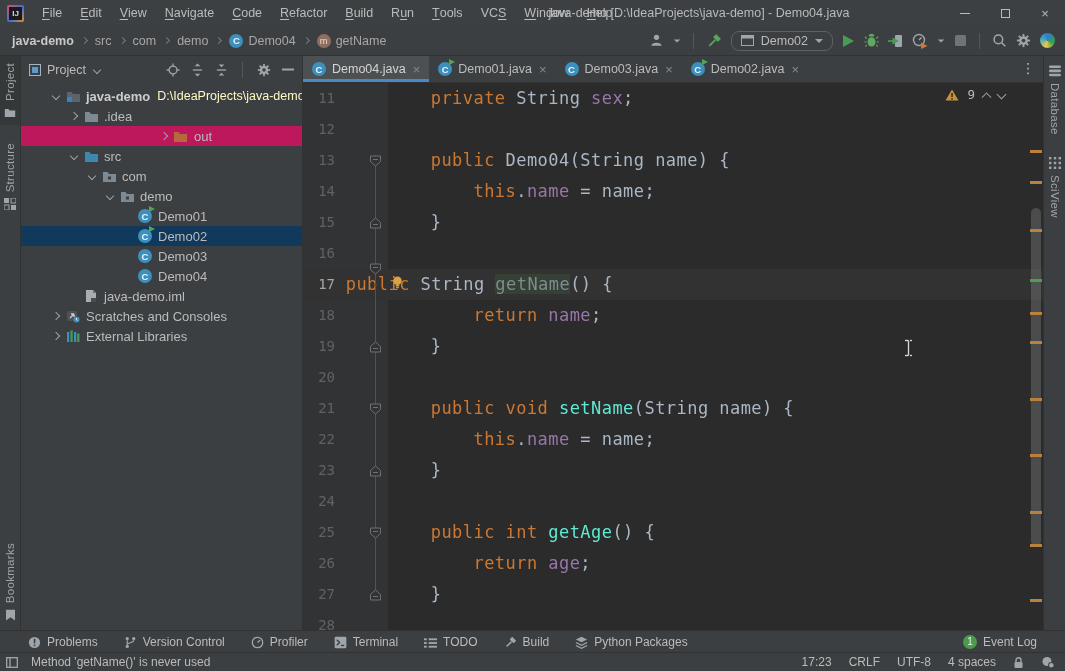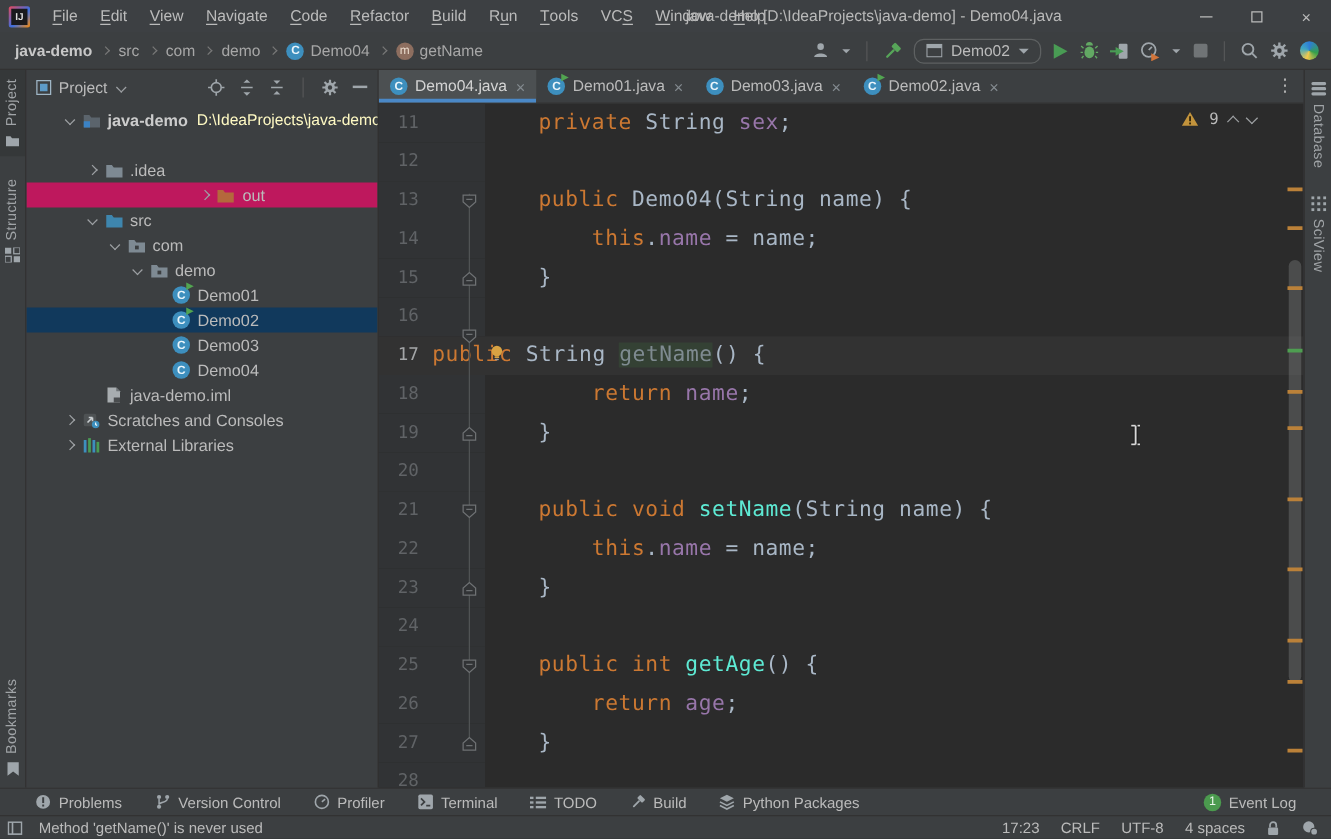--- a/index.html
+++ b/index.html
@@ -115,21 +115,21 @@
   .insp-ch.down { transform:rotate(45deg); }
   .scroll-thumb { position:absolute; right:2px; width:10px; top:125px; height:338px;
     background:rgba(164,166,168,.27); border-radius:5px; z-index:5; }
   .stripe-mark { position:absolute; right:1px; width:12px; height:3px; background:#BB8139; z-index:6; }
   .stripe-mark.green { background:#4E9E51; }
   .mouse-cursor { position:absolute; left:600px; top:256px; z-index:10; }
 
   
   .bottom-toolbar { height:22px; background:#3C3F41; border-top:1px solid #323232; display:flex;
     align-items:center; padding-left:28px; gap:26px; font-size:12px; color:#BBB; }
-  .bt-item { display:flex; align-items:center; gap:6px; }
+  .bt-item { display:flex; align-items:flex-end; gap:6px; }
   .event-log { margin-left:auto; margin-right:28px; display:flex; align-items:center; gap:6px; }
   .badge { width:14px; height:14px; border-radius:50%; background:#4B9A4E; color:#EAF5EA; font-size:10px;
     display:flex; align-items:center; justify-content:center; }
   .status-bar { height:19px; background:#3C3F41; border-top:1px solid #323232; display:flex; align-items:center;
     padding:0 10px 0 6px; font-size:12px; color:#BBB; }
   .status-msg { margin-left:13px; }
   .status-right { margin-left:auto; display:flex; align-items:center; gap:17px; }
   svg { display:block; }
 </style>
 </head>
@@ -382,21 +382,21 @@
               <span style="display: inline-flex;">
                 <svg width="15" height="13" viewBox="0 0 15 13">
                   <path d="M1 2h4.5L7 4h7v8H1z" fill="#5B646C"></path>
                   <rect x="1" y="7" width="5" height="5" fill="#3B82C4"></rect>
                 </svg>
               </span>
             </span>
             <span class="tr-label bold">java-demo</span>
             <span class="tr-extra">D:\IdeaProjects\java-demo</span>
           </div>
-          <div class="tree-row" style="padding-left: 44px; margin-top: 20px;">
+          <div class="tree-row" style="padding-left: 44px;">
             <span class="tr-chev">
               <span class="ch right"></span>
             </span>
             <span class="tr-icon">
               <span style="display: inline-flex;">
                 <svg width="15" height="13" viewBox="0 0 15 13">
                   <path d="M1 2h4.5L7 4h7v8H1z" fill="#7E8A93"></path>
                 </svg>
               </span>
             </span>

